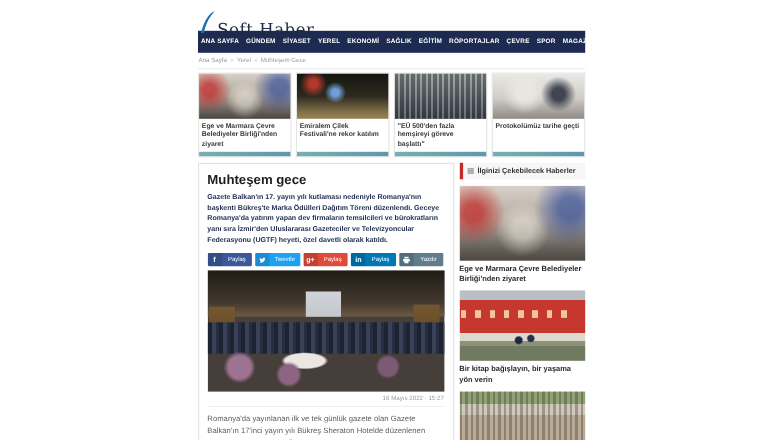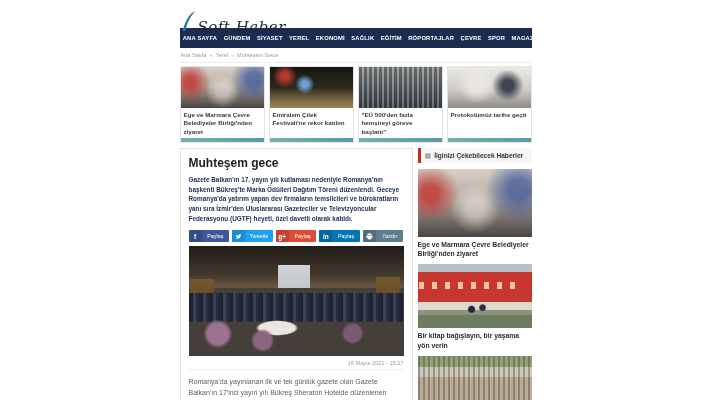--- a/index.html
+++ b/index.html
@@ -1,21 +1,21 @@
 <!DOCTYPE html>
 <html><head>
 <meta charset="utf-8">
 <style>
   * { box-sizing: border-box; margin: 0; padding: 0; }
   html, body { width: 711px; height: 400px; overflow: hidden; background: #fff;
     font-family: "Liberation Sans", sans-serif; }
   .container { width: 352px; margin: 0 auto; }
 
   
-  .site-header { height: 28px; display: flex; align-items: center; padding-top: 17px; font-style: italic; }
+  .site-header { height: 28px; display: flex; align-items: center; padding-top: 17px; }
   .logo { display: flex; align-items: flex-end; gap: 2px; cursor: pointer; }
   .logo-text { font-family: "DejaVu Serif", serif; font-size: 15px; color: #202a43; letter-spacing: .5px; }
 
   
   .navbar { height: 20px; background: #1d2b50; display: flex; align-items: stretch; }
   .nav-item { display: flex; align-items: center; padding: 0 3.2px; color: #fff;
     font-size: 5.8px; font-weight: bold; letter-spacing: .2px; cursor: pointer; white-space: nowrap; }
   .nav-burger { margin-left: auto; display:flex; align-items:center; padding:0 5px; cursor:pointer; }
   .burger-bars { width: 8px; }
   .burger-bars div { height: 1.3px; background: #fff; margin: 1.2px 0; }

